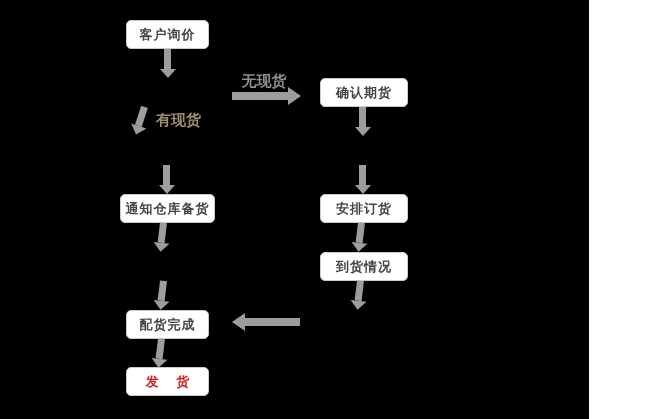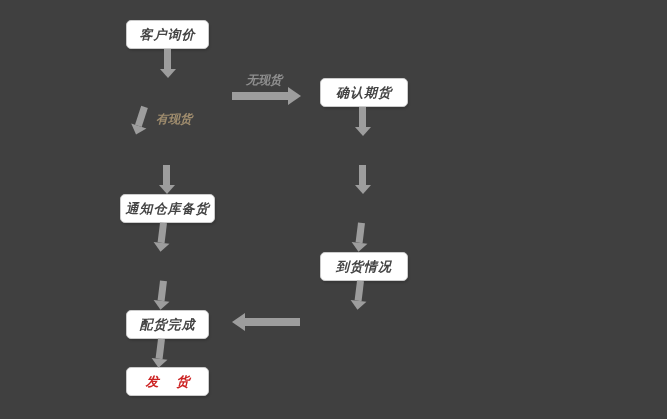--- a/index.html
+++ b/index.html
@@ -6,25 +6,24 @@
     --arrow:#9d9d9d;
     --box-border:#cbcbcb;
     --box-text:#444444;
     --emphasis-text:#cc2222;
     --no-stock-label:#8f8f8f;
     --has-stock-label:#a08d6e;
   }
   html,body{margin:0;padding:0;background:#ffffff;}
   .stage{
     position:relative;
-    width:667px;height:419px;
-    background:#404040;
+    width:589px;height:419px;
+    background:#000000;
     font-family:"Liberation Sans","DejaVu Sans",sans-serif;
     overflow:hidden;
-    font-style:italic;
   }
   .box{
     position:absolute;
     box-sizing:border-box;
     left:126px;width:83px;height:29px;
     background:#ffffff;
     border:1px solid var(--box-border);
     border-radius:5px;
     box-shadow:1px 2px 2px rgba(0,0,0,0.14);
     display:flex;align-items:center;justify-content:center;
@@ -47,21 +46,21 @@
   .harrow.to-right .bar{left:0;width:56px;}
   .harrow.to-right .head{position:absolute;left:56px;top:0;width:0;height:0;
     border-top:9px solid transparent;border-bottom:9px solid transparent;
     border-left:13px solid var(--arrow);}
   .harrow.to-left .bar{left:13px;width:55px;}
   .harrow.to-left .head{position:absolute;left:0;top:0;width:0;height:0;
     border-top:9px solid transparent;border-bottom:9px solid transparent;
     border-right:13px solid var(--arrow);}
   .branch-label{
     position:absolute;
-    font-size:12px;font-weight:bold;white-space:nowrap;
+    font-size:15px;font-weight:bold;white-space:nowrap;
   }
   .no-stock{left:232px;top:72px;width:64px;text-align:center;color:var(--no-stock-label);}
   .has-stock{left:156px;top:111px;color:var(--has-stock-label);}
 </style>
 </head>
 <body>
 
 <div class="stage">
 
   <div class="box" style="top:20px">
@@ -72,20 +71,23 @@
     </div>
   <div class="box" style="top:310px">
       <span>配货完成</span>
     </div>
   <div class="box emphasis" style="top:367px">
       <span>发 货</span>
     </div>
 
   <div class="box right" style="top:78px">
       <span>确认期货</span>
+    </div>
+  <div class="box right" style="top:194px">
+      <span>安排订货</span>
     </div>
   <div class="box right" style="top:252px">
       <span>到货情况</span>
     </div>
 
   <div class="varrow" style="left:160px;top:49px">
       <div class="bar"></div>
       <div class="head"></div>
     </div>
   <div class="varrow tilt" style="left:137px;top:107px">

